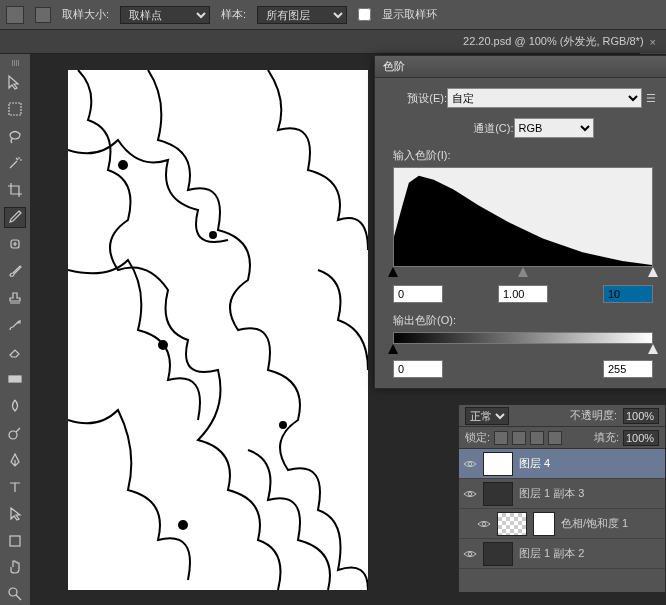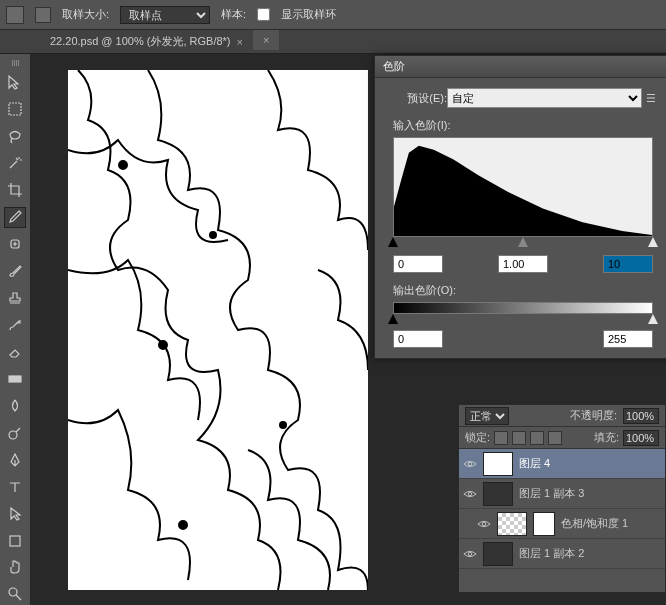--- a/index.html
+++ b/index.html
@@ -8,21 +8,21 @@
 
 .options-bar { height: 30px; background: #535353; display: flex; align-items: center; padding: 0 6px; gap: 11px; color: #ddd; border-bottom: 1px solid #2a2a2a; }
 .options-bar .tool-ico { width: 18px; height: 18px; background: #6a6a6a; border: 1px solid #333; }
 .options-bar label { color: #ddd; }
 .options-bar select { background: #3a3a3a; color: #ddd; border: 1px solid #222; height: 18px; padding: 0 4px; min-width: 70px; }
 .options-bar .wide { width: 90px; }
 .options-bar input[type=checkbox] { accent-color: #888; }
 .options-bar .ico-small { width: 16px; height: 16px; display: inline-block; background: #6a6a6a; border: 1px solid #333; }
 
 
-.tab-bar { height: 24px; background: #414141; display: flex; align-items: flex-start; padding-left: 40px; border-bottom: 1px solid #222; }
+.tab-bar { height: 24px; background: #414141; display: flex; align-items: flex-end; padding-left: 40px; border-bottom: 1px solid #222; flex-direction: column; }
 .tab { padding: 4px 10px; color: #ccc; cursor: pointer; display: flex; align-items: center; gap: 6px; }
 .tab.active { background: #535353; color: #fff; }
 .tab .close { color: #aaa; }
 
 
 .toolbar { position: absolute; top: 54px; left: 0; width: 30px; background: #535353; height: 551px; padding-top: 6px; display: flex; flex-direction: column; align-items: center; gap: 6px; }
 .toolbar .tbtn { width: 22px; height: 22px; display: flex; align-items: center; justify-content: center; color: #ccc; cursor: pointer; }
 .toolbar .tbtn.active { background: #3f3f3f; border: 1px solid #222; }
 .toolbar svg { width: 16px; height: 16px; stroke: #ccc; fill: none; stroke-width: 1.2; }
 .toolbar .grip { width: 22px; height: 6px; display: flex; justify-content: center; gap: 1px; }
@@ -85,20 +85,23 @@
 <body>
 
 <div class="options-bar">
   <span class="tool-ico"></span>
   <span class="ico-small"></span>
   <label>取样大小:</label>
   <select class="wide">
     <option>取样点</option>
   </select>
   <label>样本:</label>
+  <select class="wide">
+    <option>所有图层</option>
+  </select>
   <input type="checkbox" style="">
   <label>显示取样环</label>
 </div>
 
 <div class="tab-bar">
   <div class="tab">
     <span>22.20.psd @ 100% (外发光, RGB/8*)</span>
     <span class="close">×</span>
   </div>
   <div class="tab active">
@@ -244,20 +247,24 @@
 <div class="dialog">
   <div class="titlebar">
     <span>色阶</span>
   </div>
   <div class="body">
     <div class="row">
       <label>预设(E):</label>
       <select><option>自定</option></select>
       <span class="ext">☰</span>
     </div>
+    <div class="row" style="justify-content:center">
+      <label>通道(C):</label>
+      <select style="flex:0 0 80px"><option>RGB</option></select>
+    </div>
     <div class="section-label">输入色阶(I):</div>
     <div class="histogram">
       <svg viewBox="0 0 260 100" preserveAspectRatio="none">
         <path d="M0 100 L0 70 L8 40 L15 15 L25 8 L40 12 L60 22 L85 38 L115 55 L150 72 L190 86 L230 95 L260 99 L260 100 Z" fill="#000"></path>
       </svg>
     </div>
     <div class="slider-track">
       <div class="tri black"></div>
       <div class="tri gray"></div>
       <div class="tri white"></div>

